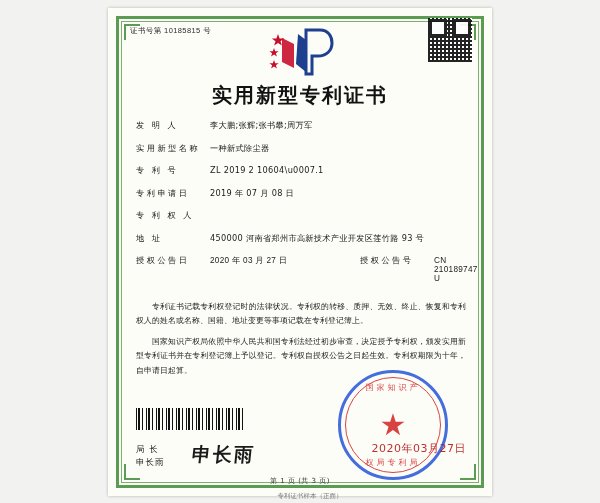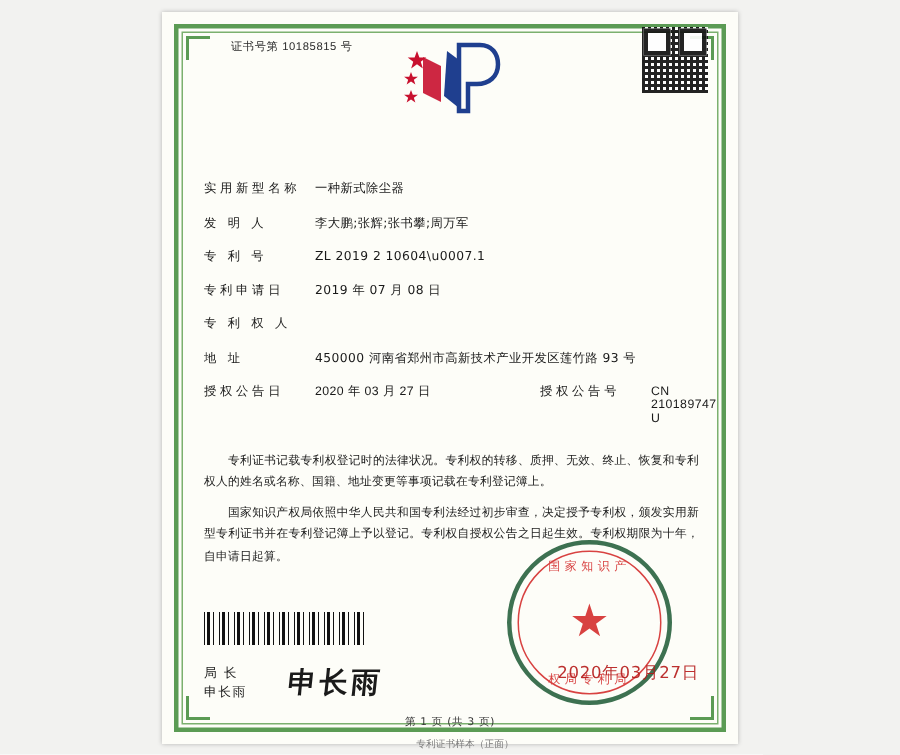--- a/index.html
+++ b/index.html
@@ -58,21 +58,20 @@
   .corner.br { right: 16px; bottom: 16px; border-left: none;  border-top: none; }
 
   
   .cert-no {
     position: absolute;
     left: 22px;
     top: 18px;
     font-size: 7.5px;
     color: #2b2b2b;
     letter-spacing: 0.4px;
-    margin-left: 24px;
   }
   .qr {
     position: absolute;
     right: 20px;
     top: 10px;
     width: 44px;
     height: 44px;
     background:
       repeating-linear-gradient(90deg, #111 0 2px, transparent 2px 4px),
       repeating-linear-gradient(0deg, #111 0 2px, transparent 2px 4px);
@@ -199,24 +198,24 @@
     color: #1a1a1a;
     letter-spacing: 2px;
     font-weight: bold;
     transform: skewX(-6deg);
   }
 
   
   .seal {
     position: absolute;
     right: 44px;
-    bottom: 26px;
+    bottom: 16px;
     width: 104px;
     height: 104px;
-    border: 3px solid #14532d;
+    border: 3px solid #1d4ed8;
     border-radius: 50%;
     opacity: 0.82;
   }
   .seal .ring {
     position: absolute;
     left: 4px; top: 4px; right: 4px; bottom: 4px;
     border: 1px solid #d01a1a;
     border-radius: 50%;
   }
   .seal .star {
@@ -293,29 +292,30 @@
       <svg width="92" height="56" viewBox="0 0 92 56">
         <path d="M52 6 L66 6 C74 6 78 12 78 19 C78 27 72 32 64 32 L58 32 L58 50 L52 50 Z" fill="none" stroke="#1f3f8f" stroke-width="3"></path>
         <path d="M44 10 L52 16 L52 48 L42 40 Z" fill="#1f3f8f"></path>
         <path d="M28 14 L40 20 L40 44 L28 38 Z" fill="#c8102e" opacity="0.9"></path>
         <polygon points="24,10 25.6,14.4 30.2,14.4 26.5,17.2 27.9,21.6 24,18.9 20.1,21.6 21.5,17.2 17.8,14.4 22.4,14.4" fill="#c8102e"></polygon>
         <polygon points="20,24 21.2,27.2 24.6,27.2 21.9,29.2 22.9,32.4 20,30.4 17.1,32.4 18.1,29.2 15.4,27.2 18.8,27.2" fill="#c8102e"></polygon>
         <polygon points="20,36 21.2,39.2 24.6,39.2 21.9,41.2 22.9,44.4 20,42.4 17.1,44.4 18.1,41.2 15.4,39.2 18.8,39.2" fill="#c8102e"></polygon>
       </svg>
     </div>
 
+    <div class="title">实用新型专利证书</div>
 
     <div class="fields">
+      <div class="field">
+        <span class="lbl">发 明 人</span>
+        <span class="val">李大鹏;张辉;张书攀;周万军</span>
+      </div>
       <div class="field">
         <span class="lbl">实用新型名称</span>
         <span class="val">一种新式除尘器</span>
-      </div>
-      <div class="field">
-        <span class="lbl">发 明 人</span>
-        <span class="val">李大鹏;张辉;张书攀;周万军</span>
       </div>
       <div class="field">
         <span class="lbl">专 利 号</span>
         <span class="val">ZL 2019 2 10604\u0007.1</span>
       </div>
       <div class="field">
         <span class="lbl">专利申请日</span>
         <span class="val">2019 年 07 月 08 日</span>
       </div>
       <div class="field">

